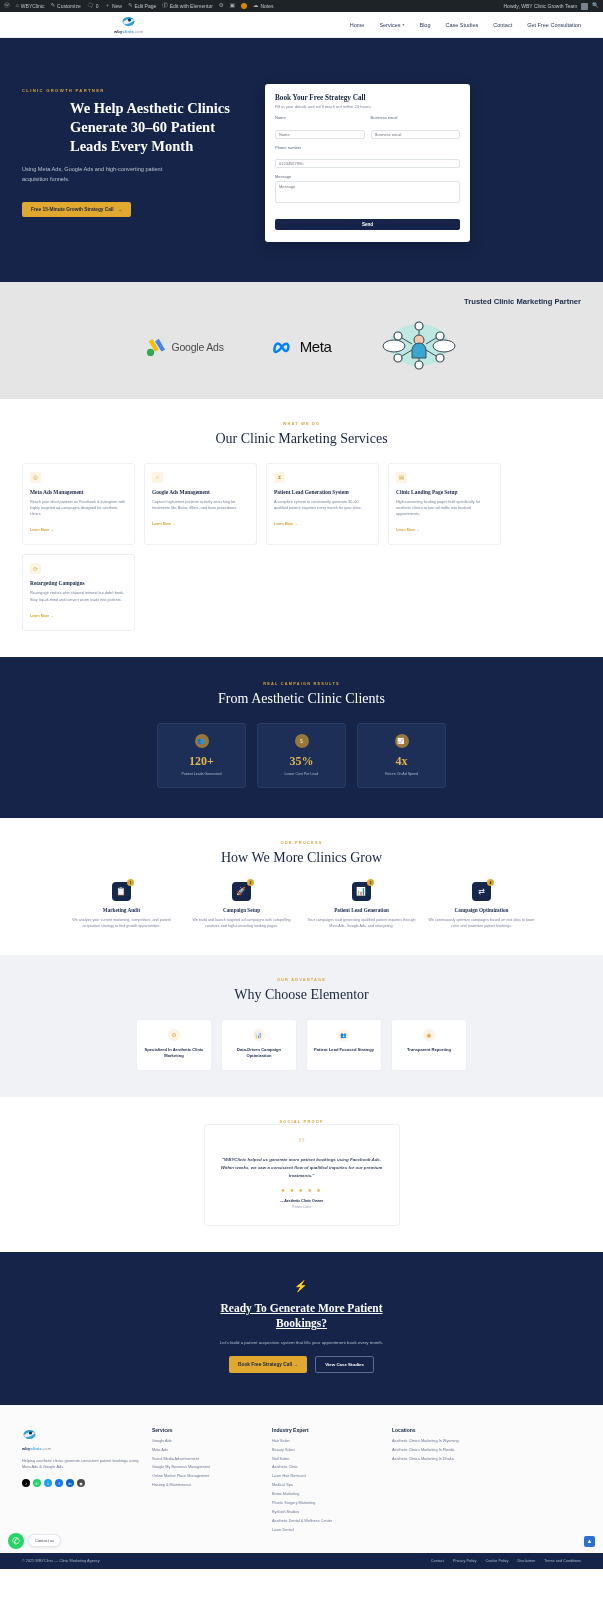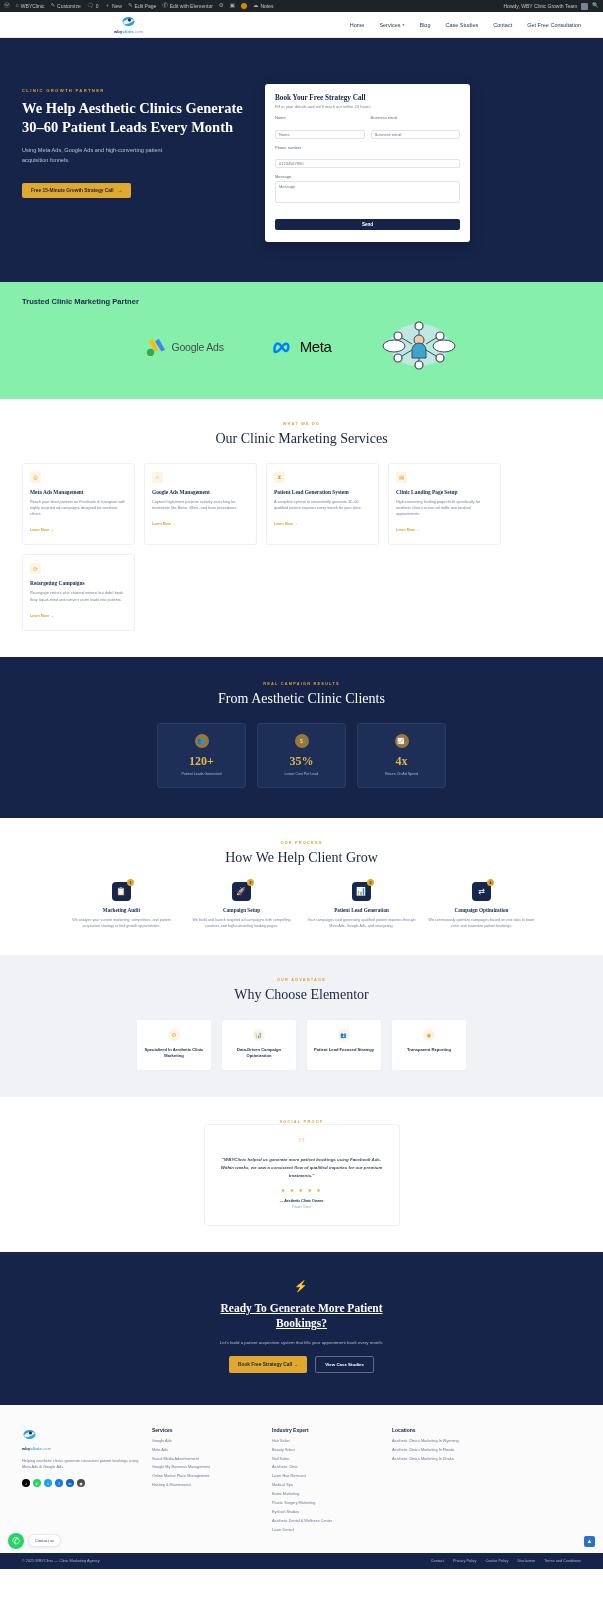--- a/index.html
+++ b/index.html
@@ -51,20 +51,21 @@
   }
   .hero-left { width: 225px; padding-top: 6px; }
   .eyebrow {
     font-size: 4.2px; letter-spacing: 1.3px; color: #d8a43a; font-weight: 700;
     text-transform: uppercase; margin-bottom: 6px;
   }
   .hero h1 {
     font-family: "Liberation Serif", serif;
     font-size: 14.5px; line-height: 1.32; color: #ffffff; font-weight: 700;
     margin-bottom: 9px;
+    margin-left: 48px;
   }
   .hero p.sub { font-size: 5.6px; line-height: 1.75; color: #b9c2d4; margin-bottom: 12px; width: 160px;}
   .btn-gold {
     display: inline-flex; align-items: center; gap: 4px; background: #e0a82e; color: #1b2542;
     font-size: 4.8px; font-weight: 700; padding: 5px 9px; border-radius: 2px; border: none;
     text-decoration: none; white-space: nowrap;
   }
   .hero-form {
     width: 205px; background: #fff; border-radius: 3px; padding: 10px 10px 12px 10px;
     box-shadow: 0 4px 14px rgba(0,0,0,.22); align-self: flex-start; margin-top: 2px;
@@ -79,21 +80,21 @@
     font-size: 4px; color: #aeb5c2; padding: 0 3px; background:#fff;
     font-family: "Liberation Sans", sans-serif;
   }
   textarea.hf-input { height: 22px; padding-top: 2px; resize: none; }
   .hf-send {
     width: 100%; height: 11px; background: #152448; color: #fff; border: none; border-radius: 2px;
     font-size: 4.6px; font-weight: 700; margin-top: 3px; font-family:"Liberation Sans",sans-serif;
   }
 
   
-  .partners { background: #86efac; padding: 15px 22px 25px; text-align: left; }
+  .partners { background: #e5e5e5; padding: 15px 22px 25px; text-align: right; }
   .partners h2 { font-size: 7.6px; font-weight: 700; color: #1b2a4a; margin-bottom: 14px; }
   .partner-row { display: flex; align-items: center; justify-content: center; gap: 48px; }
   .p-logo { display: flex; align-items: center; gap: 4px; }
   .p-label { font-size: 10.5px; color: #4a4a4a; letter-spacing: -.2px; }
   .meta-label { font-size: 15px; color: #0b0b0b; letter-spacing: -.4px; font-weight: 500;}
 
   
   .section { padding: 22px 22px 26px; text-align: center; }
   .sec-eyebrow { font-size: 3.9px; letter-spacing: 1.2px; color: #d8a43a; font-weight: 700; text-transform: uppercase; }
   .sec-title {
@@ -442,21 +443,21 @@
       <div class="stat">
         <div class="stat-ico">📈</div>
         <div class="stat-val">4x</div>
         <div class="stat-lbl">Return On Ad Spend</div>
       </div>
     </div>
   </section>
 
   <section class="section">
     <div class="sec-eyebrow">OUR PROCESS</div>
-    <div class="sec-title">How We Help Client Grow</div>
+    <div class="sec-title">How We More Clinics Grow</div>
     <div class="steps">
 
       <div class="step">
         <div class="step-ico-wrap">
           <div class="step-ico">📋</div>
           <div class="step-num">1</div>
         </div>
         <h3>Marketing Audit</h3>
         <p>We analyze your current marketing, competitors, and patient acquisition strategy to find growth opportunities.</p>
       </div>

